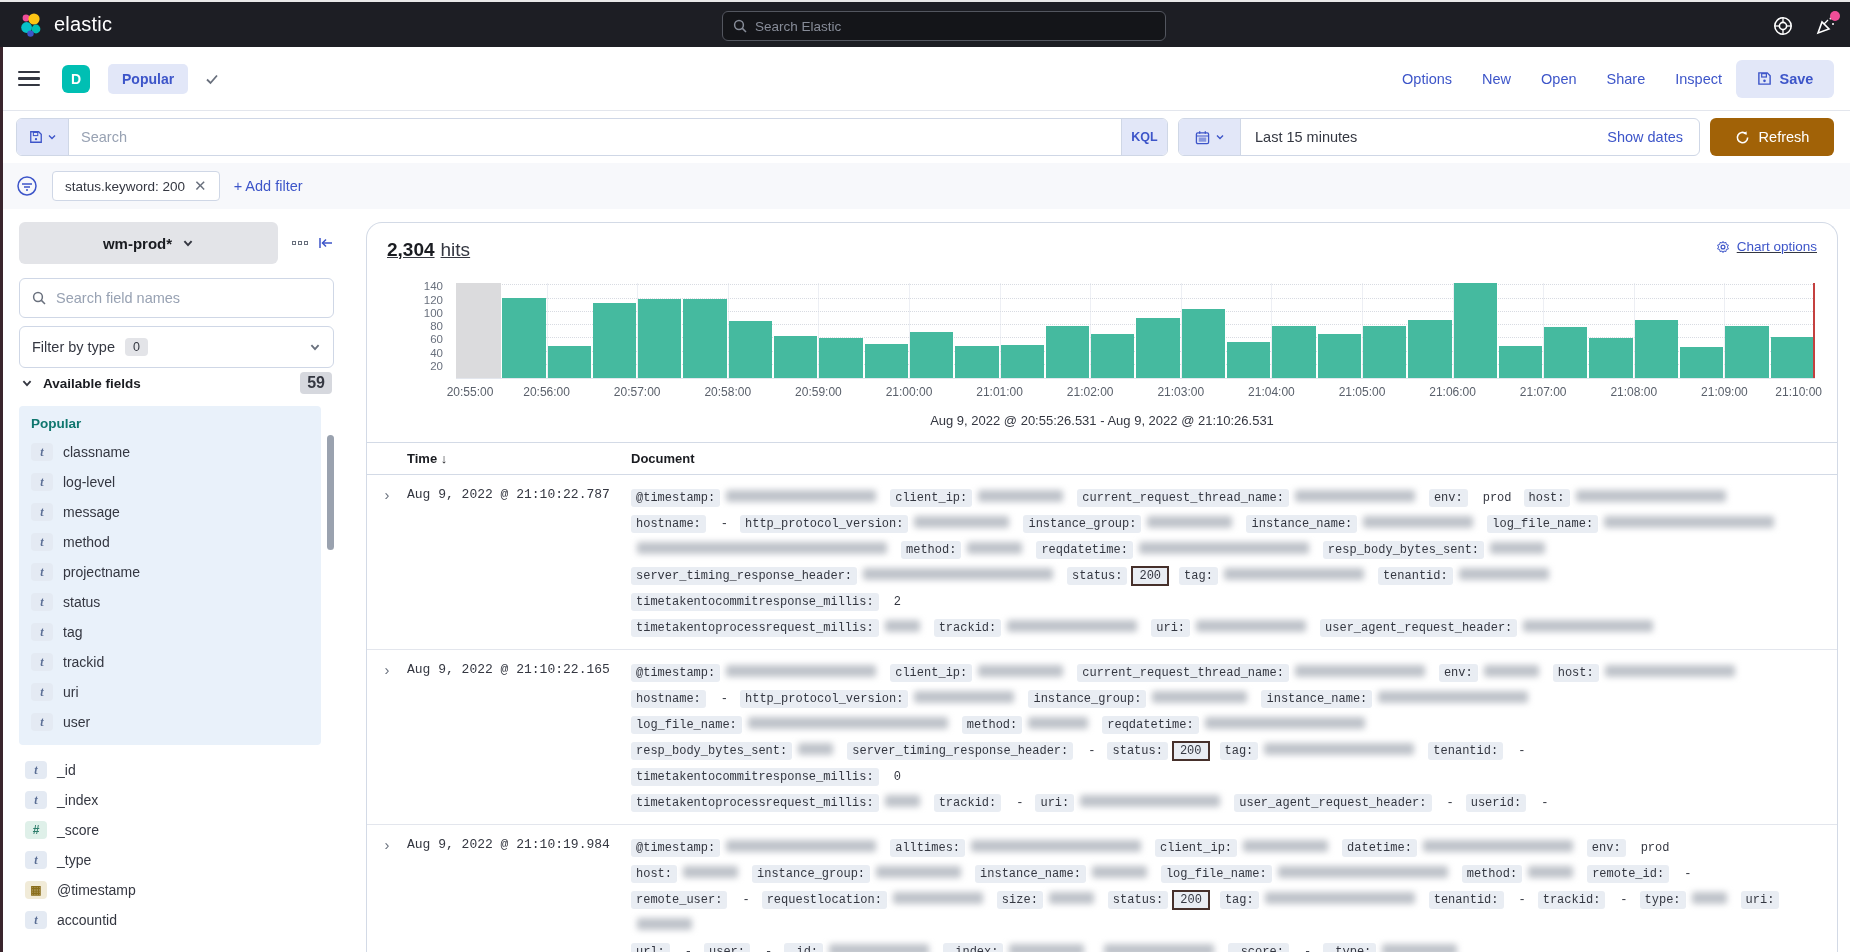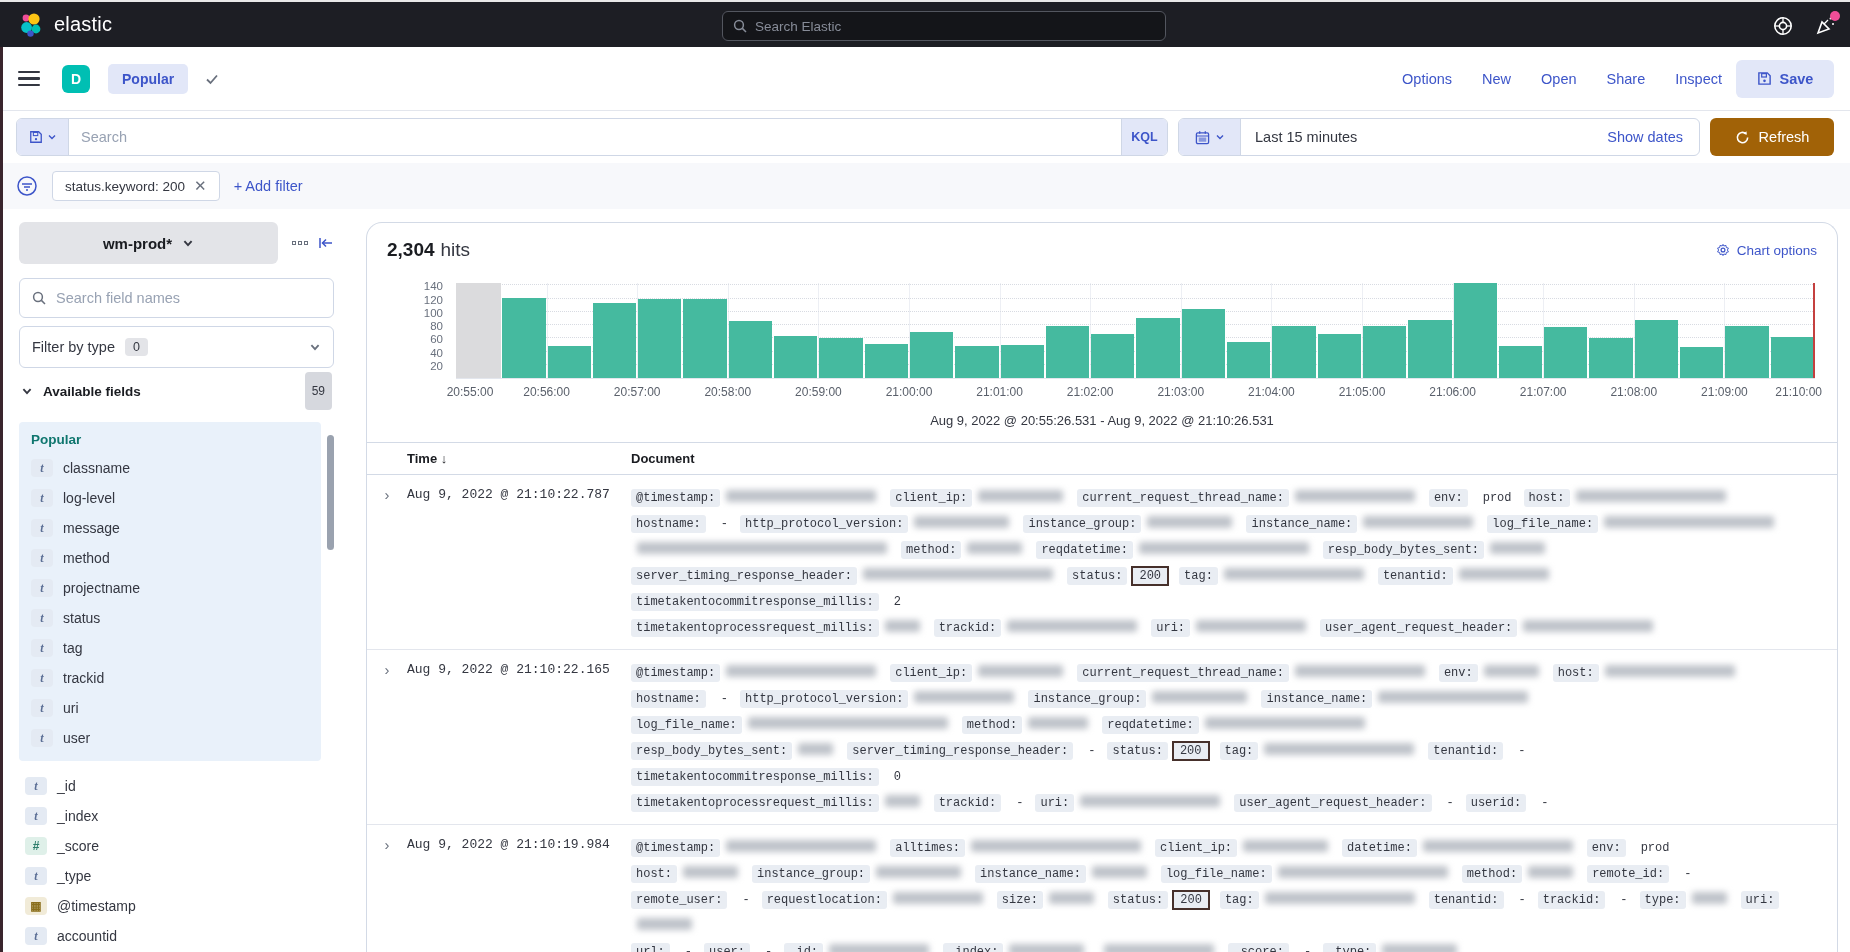--- a/index.html
+++ b/index.html
@@ -68,35 +68,35 @@
   .boxes-icon i{ width:4px; height:4px; border:1px solid #69707D; display:block;}
   .collapse-icon{ margin-left:10px; color:var(--accent); font-size:15px;}
   .field-search{ margin-top:14px; width:315px; height:40px; border:1px solid var(--border); border-radius:6px;
     display:flex; align-items:center; gap:10px; padding:0 12px; color:#98A2B3; font-size:14.5px; background:#fff;}
   .type-filter{ margin-top:8px; width:315px; height:42px; border:1px solid var(--border); border-radius:6px;
     display:flex; align-items:center; padding:0 12px; gap:10px; font-size:14.5px; color:#343741; background:#fff;}
   .badge{ background:#E3E4E8; border-radius:4px; padding:2px 8px; font-size:12.5px; color:#343741;}
   .type-filter .chev{ margin-left:auto; color:#69707D;}
   .avail-row{ margin-top:4px; display:flex; align-items:center; gap:10px; padding:0 2px;}
   .avail-row .lbl{ font-weight:bold; font-size:13.5px; color:#1A1C21;}
-  .avail-row .cnt{ margin-left:auto; background:#D6D8DE; border-radius:4px; padding:12px 7px; font-size:12px; font-weight:normal;}
+  .avail-row .cnt{ margin-left:auto; background:#D6D8DE; border-radius:4px; padding:2px 7px; font-size:16px; font-weight:bold;}
   .popular-box{ margin-top:12px; width:302px; background:#E9F1FA; border-radius:4px; padding:10px 0 8px 6px;}
   .popular-title{ font-weight:bold; font-size:13.5px; color:#0f766e; margin:0 0 6px 6px;}
   .field-item{ display:flex; align-items:center; gap:10px; padding:6px 6px; font-size:14px; color:#343741;}
   .f-icon{ width:22px; height:18px; border-radius:4px; display:flex; align-items:center; justify-content:center;
     font-family:"Liberation Serif", serif; font-style:italic; font-size:12px; font-weight:bold;}
   .f-icon.t{ background:#E4EAF3; color:#5B6E95;}
   .f-icon.num{ background:#DFF0E9; color:#2E7D6B; font-style:normal; font-family:"Liberation Sans",sans-serif;}
   .f-icon.date{ background:#F1EBD8; color:#8A6E1B; font-style:normal;}
   .meta-list{ margin-top:10px; }
   .side-scroll{ position:absolute; left:327px; top:435px; width:7px; height:115px; background:#9AA2AF; border-radius:4px; }
   
   .panel{ position:absolute; left:366px; top:222px; width:1472px; height:760px; background:#fff;
     border:1px solid #D3DAE6; border-bottom:none; border-radius:16px 16px 0 0; overflow:hidden;}
-  .panel-head{ display:flex; align-items:center; padding:16px 20px 8px 20px;}
+  .panel-head{ display:flex; align-items:flex-start; padding:16px 20px 8px 20px;text-decoration:underline;}
   .hits b{ font-size:19px; color:#1A1C21;}
   .hits span{ font-size:19px; color:#343741; font-weight:normal; margin-left:6px;}
   .chart-options{ margin-left:auto; color:var(--accent); font-size:13.5px; display:flex; align-items:center; gap:7px;}
   
   .chart-wrap{ position:relative; margin:14px 22px 0 0; height:96px; padding-left:89px;}
   .yaxis{ position:absolute; left:0; top:0; width:82px; height:96px;}
   .yaxis span{ position:absolute; right:6px; font-size:11.5px; color:#69707D; transform:translateY(50%);}
   .plot{ position:relative; height:96px; border-bottom:1px solid #E3E6ED; }
   .grid-v{ position:absolute; top:0; bottom:0; width:1px; background:#EDEFF4;}
   .grid-h{ position:absolute; left:0; right:0; border-top:1px dotted #D8DBE2; height:0;}

